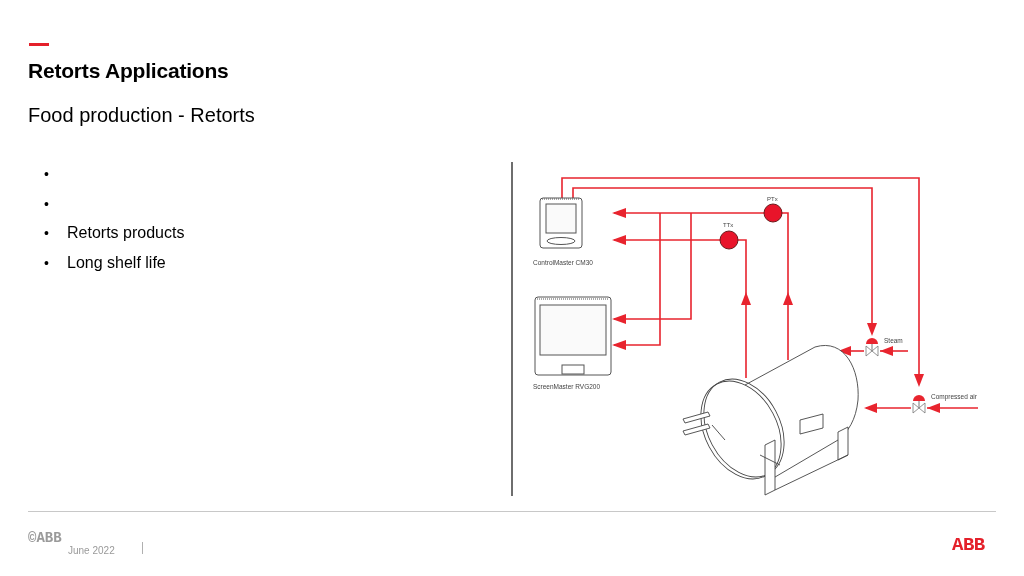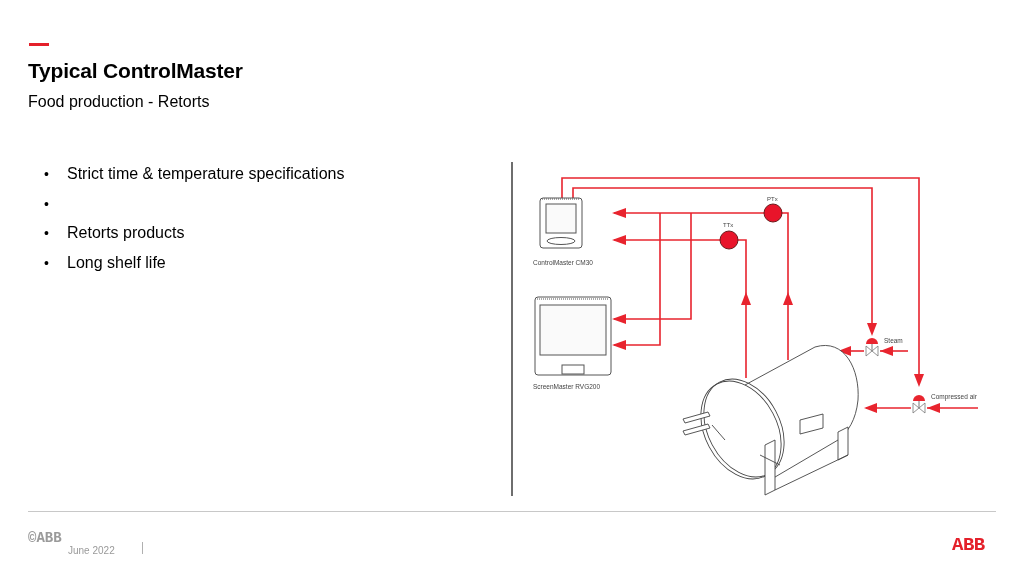--- a/index.html
+++ b/index.html
@@ -2,41 +2,41 @@
 <html><head>
   <meta charset="utf-8">
   <style>
     html, body { margin: 0; padding: 0; }
     body {
       width: 1024px; height: 576px; position: relative; overflow: hidden;
       background: #ffffff; font-family: "Liberation Sans", sans-serif; color: #000;
     }
     .accent-bar { position: absolute; left: 29px; top: 43px; width: 20px; height: 3px; }
     .title { position: absolute; left: 28px; top: 59px; font-size: 21px; font-weight: bold; letter-spacing: -0.2px; }
-    .subtitle { position: absolute; left: 28px; top: 93px; font-size: 16px; }
+    .subtitle { position: absolute; left: 28px; top: 104px; font-size: 20px; }
     .bullets { position: absolute; left: 44px; top: 162px; margin: 0; padding: 0; list-style: none; }
     .bullets li { position: relative; font-size: 16px; height: 29.6px; line-height: 24px; padding-left: 23px; }
     .bullets li .dot { position: absolute; left: 0; top: 0; font-size: 14px; }
     .divider-v { position: absolute; left: 511px; top: 162px; width: 2px; height: 334px; background: #6e6e6e; }
     .diagram { position: absolute; left: 520px; top: 160px; }
     .footer-line { position: absolute; left: 28px; top: 511px; width: 968px; height: 1px; background: #c8c8c8; }
     .copyright { position: absolute; left: 28px; top: 530px; font-size: 14px; font-weight: bold; color: #9a9a9a; font-family: Liberation Mono, monospace; }
     .date { position: absolute; left: 28px; top: 545px; font-size: 10px; color: #9a9a9a; margin-left: 40px; }
     .footer-sep { position: absolute; left: 142px; top: 542px; width: 1px; height: 12px; background: #b0b0b0; }
     .logo { position: absolute; left: 952px; top: 534px; font-size: 19px; font-weight: 900; letter-spacing: -0.5px; font-family: Liberation Mono, monospace; }
   </style>
 </head>
 <body>
 
 <div class="accent-bar" style="background:#e4202a"></div>
-<div class="title">Typical ControlMaster</div>
+<div class="title">Retorts Applications</div>
 <div class="subtitle">Food production - Retorts</div>
 
 <ul class="bullets">
-  <li><span class="dot">•</span><span>Strict time &amp; temperature specifications</span></li>
+  <li><span class="dot">•</span></li>
   <li><span class="dot">•</span></li>
   <li><span class="dot">•</span><span>Retorts products</span></li>
   <li><span class="dot">•</span><span>Long shelf life</span></li>
 </ul>
 
 <div class="divider-v"></div>
 
 <svg class="diagram" width="480" height="345" viewBox="520 160 480 345" xmlns="http://www.w3.org/2000/svg">
   <defs>
     <marker id="arr" markerWidth="10" markerHeight="8" refX="9" refY="4" orient="auto" markerUnits="userSpaceOnUse">

